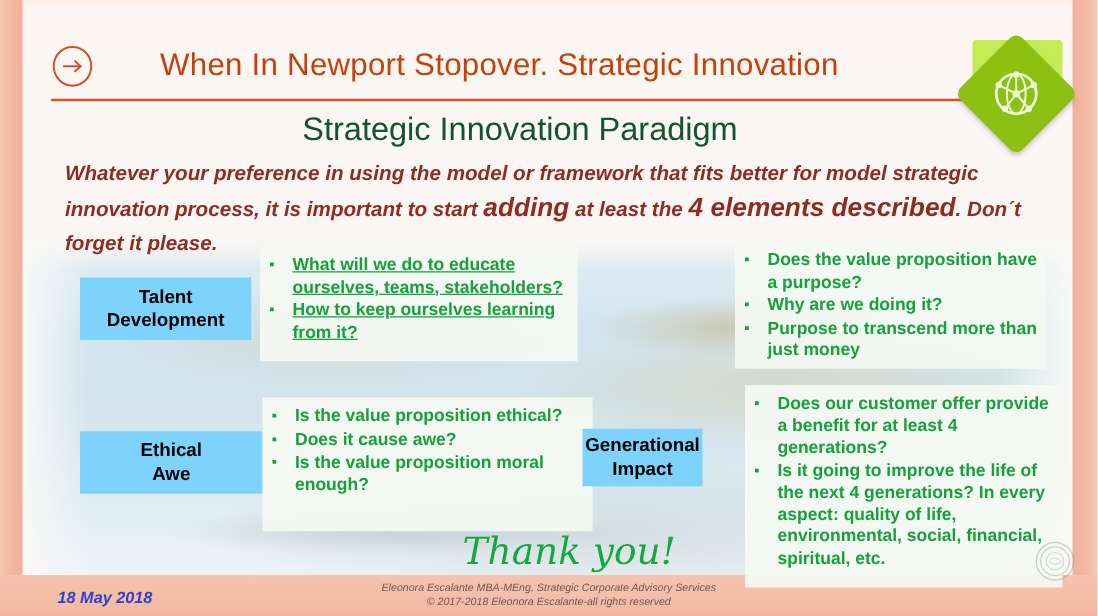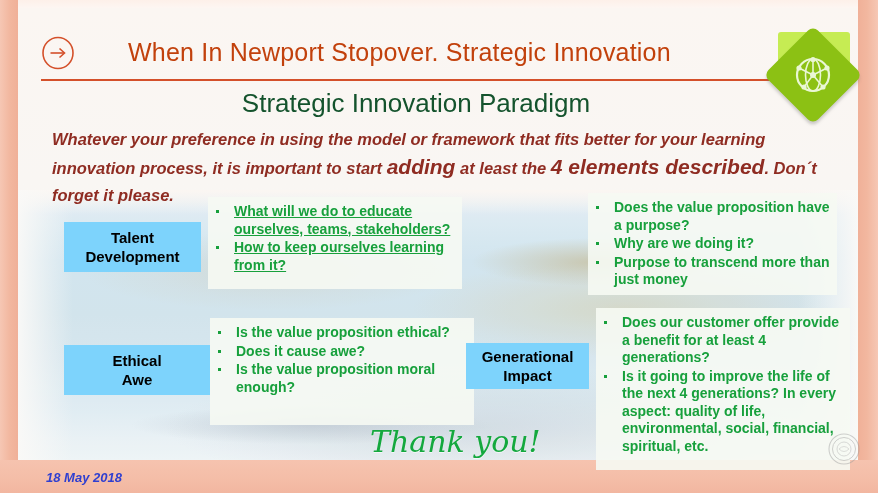--- a/index.html
+++ b/index.html
@@ -194,21 +194,21 @@
         <circle cx="7" cy="14" r="2.6" fill="#eaf7d4"></circle>
         <circle cx="35" cy="14" r="2.6" fill="#eaf7d4"></circle>
         <circle cx="12" cy="33" r="2.6" fill="#eaf7d4"></circle>
         <circle cx="31" cy="33" r="2.6" fill="#eaf7d4"></circle>
       </svg>
     </div>
   </div>
 
   <div class="subtitle">Strategic Innovation Paradigm</div>
 
-  <div class="para"><span>Whatever your preference in using the model or framework that fits better for your learning innovation process, it is important to start </span><span class="big">adding</span><span> at least the </span><span class="big">4 elements described</span><span>. Don´t forget it please.</span></div>
+  <div class="para"><span>Whatever your preference in using the model or framework that fits better for model strategic innovation process, it is important to start </span><span class="big">adding</span><span> at least the </span><span class="big">4 elements described</span><span>. Don´t forget it please.</span></div>
 
   <div class="lbl" style="left:64px;top:222px;width:137px;height:50px;">
     <div>
       <div>Talent</div>
       <div>Development</div>
     </div>
   </div>
   <div class="bul" style="left:208px;top:197px;width:250px;height:80px;padding:6px 4px 6px 0;text-decoration:underline;">
     <ul>
       <li>What will we do to educate ourselves, teams, stakeholders?</li>
@@ -231,21 +231,21 @@
     </div>
   </div>
   <div class="bul" style="left:210px;top:318px;width:260px;height:95px;padding:6px 4px 6px 0;">
     <ul>
       <li>Is the value proposition ethical?</li>
       <li>Does it cause awe?</li>
       <li>Is the value proposition moral enough?</li>
     </ul>
   </div>
 
-  <div class="lbl" style="left:466px;top:343px;width:123px;height:46px;text-align:center;">
+  <div class="lbl" style="left:466px;top:343px;width:96px;height:46px;text-align:center;">
     <div>
       <div>Generational</div>
       <div>Impact</div>
     </div>
   </div>
   <div class="bul" style="left:596px;top:308px;width:250px;height:150px;padding:6px 4px 6px 0;">
     <ul>
       <li>Does our customer offer provide a benefit for at least 4 generations?</li>
       <li>Is it going to improve the life of the next 4 generations? In every aspect: quality of life, environmental, social, financial, spiritual, etc.</li>
     </ul>
@@ -256,14 +256,18 @@
   <div class="seal">
     <svg viewBox="0 0 34 34" width="34" height="34">
       <circle cx="17" cy="17" r="15" fill="none" stroke="#9a9a9a" stroke-width="1.1"></circle>
       <circle cx="17" cy="17" r="11.5" fill="none" stroke="#9a9a9a" stroke-width="1"></circle>
       <circle cx="17" cy="17" r="7" fill="none" stroke="#a8a8a8" stroke-width=".9"></circle>
       <path d="M12 17 q5 -5 10 0 q-5 5 -10 0z" fill="none" stroke="#a8a8a8" stroke-width=".8"></path>
     </svg>
   </div>
 
   <div class="date">18 May 2018</div>
+  <div class="credits">
+    <div>Eleonora Escalante MBA-MEng, Strategic Corporate Advisory Services</div>
+    <div>© 2017-2018 Eleonora Escalante-all rights reserved</div>
+  </div>
 
 </div>
 
 </body></html>

